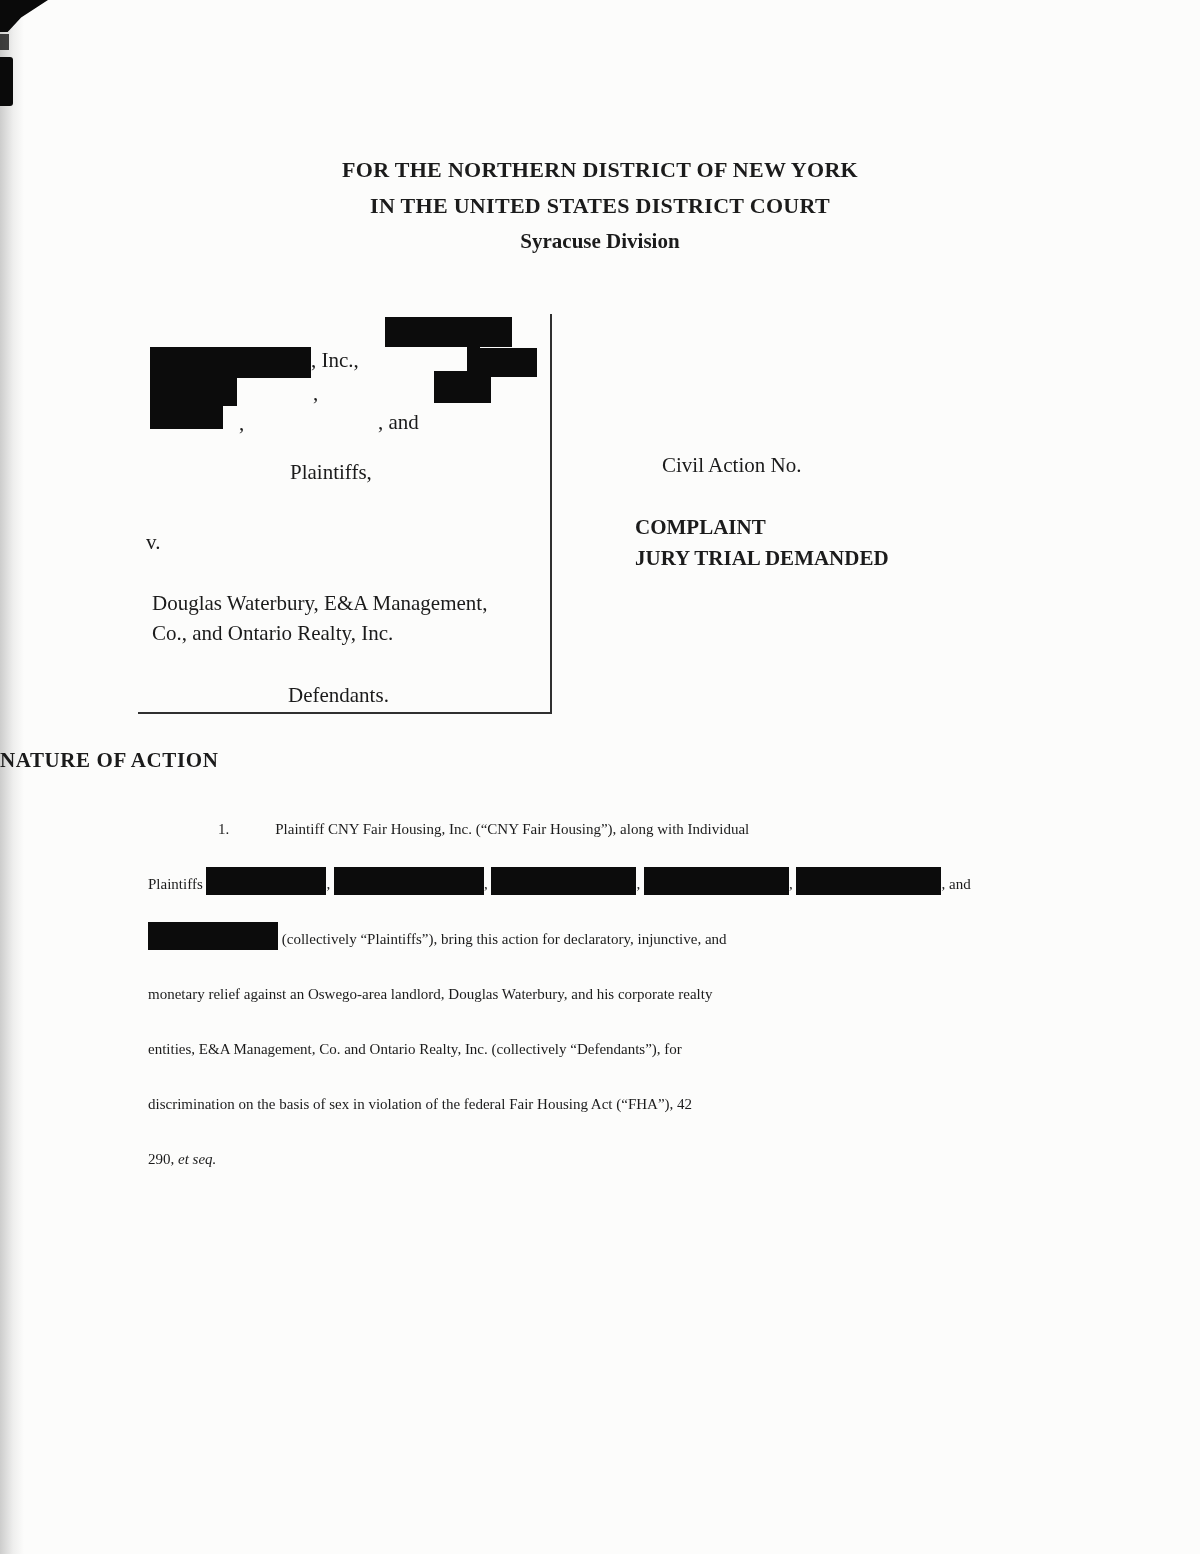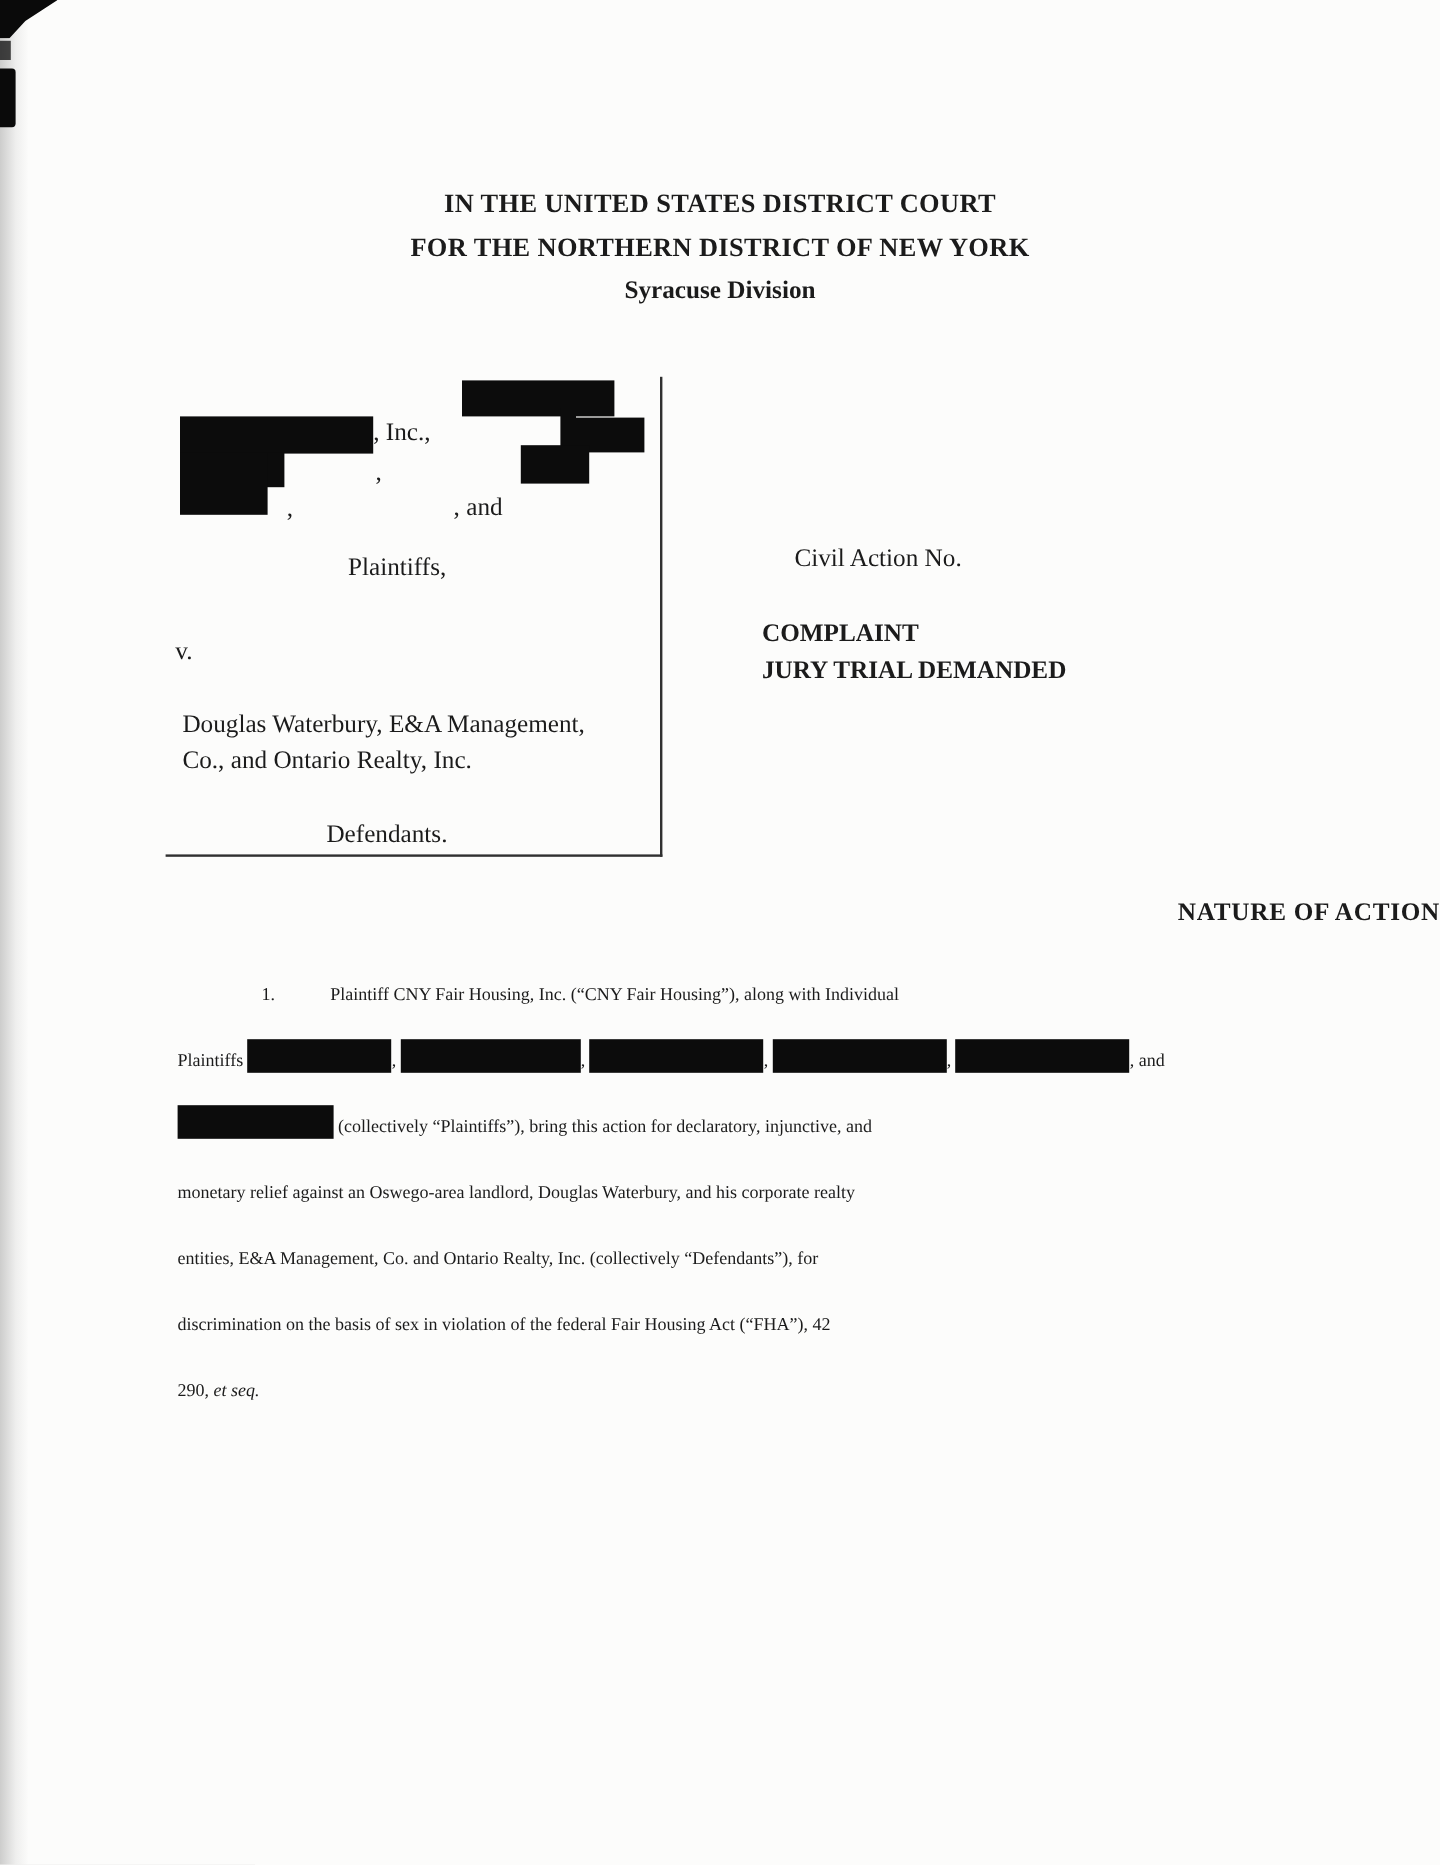--- a/index.html
+++ b/index.html
@@ -31,42 +31,42 @@
     border-right:2px solid #303030; border-bottom:2px solid #303030;
   }
 
   .t { position:absolute; font-size:21px; line-height:30px; white-space:nowrap;margin-top:29px; }
   .bold { font-weight:bold; }
 
   .redaction { position:absolute; background:var(--redaction,#0c0c0c); }
 
   .heading {
     position:absolute; top:748px; left:0; width:100%;
-    text-align:right; font-weight:bold; font-size:21px; letter-spacing:0.6px;
+    text-align:left; font-weight:bold; font-size:21px; letter-spacing:0.6px;
   }
 
   .body-para { position:absolute; left:148px; top:802px; width:922px; }
   .body-line { height:55px; line-height:55px; white-space:nowrap; font-size:15px; }
   .redact { display:inline-block; height:28px; background:var(--redaction,#0c0c0c); vertical-align:-6px; }
   .italic { font-style:italic; }
   .gap { display:inline-block; }
 </style>
 </head>
 <body>
 
 <div class="page">
 
   <div class="edge-shade"></div>
   <div class="artifact artifact-corner"></div>
   <div class="artifact artifact-chip"></div>
   <div class="artifact artifact-bar"></div>
 
   <div class="hdr">
+    <div class="h1">FOR THE NORTHERN DISTRICT OF NEW YORK</div>
     <div class="h1">IN THE UNITED STATES DISTRICT COURT</div>
-    <div class="h1">FOR THE NORTHERN DISTRICT OF NEW YORK</div>
     <div class="h3">Syracuse Division</div>
   </div>
 
   <div class="cap-box"></div>
 
   <div class="t" style="left:152px; top:316px;">CNY Fair Housing, Inc.,</div>
   <div class="redaction" style="left:385px; top:317px; width:127px; height:30px;"></div>
   <div class="t" style="left:515px; top:317px;">,</div>
 
   <div class="redaction" style="left:150px; top:347px; width:161px; height:31px;"></div>
@@ -77,21 +77,21 @@
   <div class="redaction" style="left:222px; top:377px; width:15px; height:29px;"></div>
   <div class="t" style="left:239px; top:379px;">,</div>
   <div class="t" style="left:378px; top:378px;">, and</div>
   <div class="redaction" style="left:434px; top:371px; width:57px; height:32px;"></div>
   <div class="redaction" style="left:150px; top:377px; width:73px; height:52px;"></div>
 
   <div class="t" style="left:290px; top:428px;">Plaintiffs,</div>
   <div class="t" style="left:146px; top:498px;">v.</div>
   <div class="t" style="left:152px; top:559px;">Douglas Waterbury, E&amp;A Management,</div>
   <div class="t" style="left:152px; top:589px;">Co., and Ontario Realty, Inc.</div>
-  <div class="t" style="left:272px; top:651px;">Defendants.</div>
+  <div class="t" style="left:288px; top:651px;">Defendants.</div>
 
   <div class="t" style="left:662px; top:421px;">Civil Action No.</div>
   <div class="t bold" style="left:635px; top:483px;">COMPLAINT</div>
   <div class="t bold" style="left:635px; top:514px;">JURY TRIAL DEMANDED</div>
 
   <div class="heading">NATURE OF ACTION</div>
 
   <div class="body-para" id="body-lines">
       <div class="body-line"><span class="gap" style="width: 70px;"></span><span>1.</span><span class="gap" style="width: 46px;"></span><span>Plaintiff CNY Fair Housing, Inc. (“CNY Fair Housing”), along with Individual</span></div>
       <div class="body-line"><span>Plaintiffs </span><span class="redact" style="width: 120px;"></span><span>, </span><span class="redact" style="width: 150px;"></span><span>, </span><span class="redact" style="width: 145px;"></span><span>, </span><span class="redact" style="width: 145px;"></span><span>, </span><span class="redact" style="width: 145px;"></span><span>, and</span></div>

